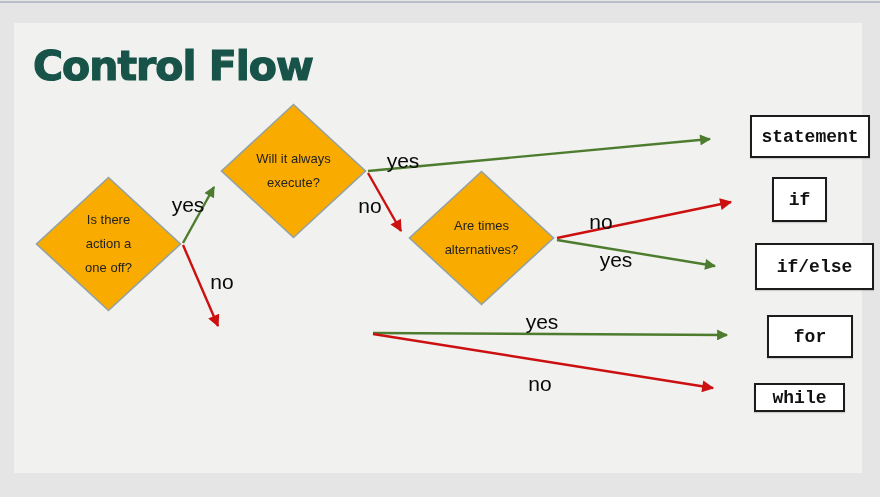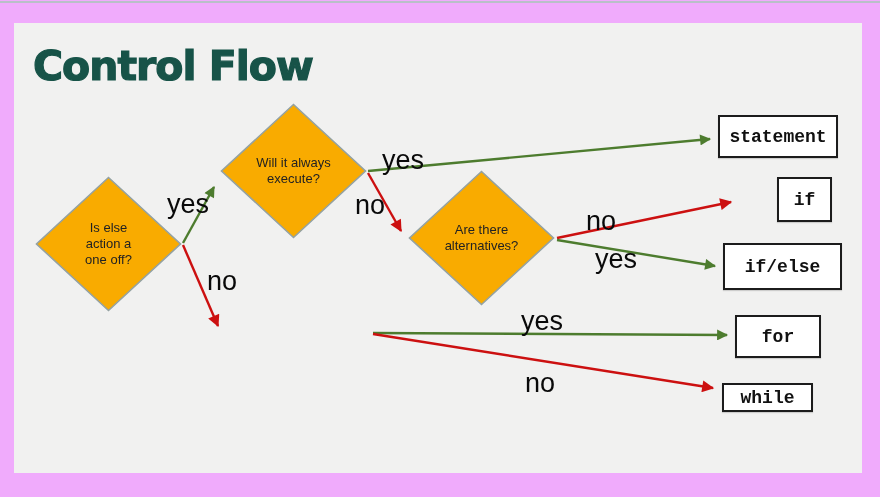--- a/index.html
+++ b/index.html
@@ -1,19 +1,19 @@
 <!DOCTYPE html>
 <html><head>
 <meta charset="utf-8">
 <style>
   * { margin: 0; padding: 0; box-sizing: border-box; }
   html,body { background: #ffffff; }
   .stage {
     position: relative; width: 880px; height: 497px;
-    background: #f0abfc; overflow: hidden;
+    background: #e5e5e5; overflow: hidden;
     font-family: "Liberation Sans", sans-serif;
   }
   .top-hairline {
     position: absolute; left: 0; top: 1px; width: 880px; height: 2px;
     background: #b9bfc8;
   }
   .slide {
     position: absolute; left: 14px; top: 23px; width: 848px; height: 450px;
     background: #f1f1f0;
   }
@@ -23,39 +23,39 @@
     font-size: 41px; font-weight: bold; letter-spacing: -1px;
     color: #175348; -webkit-text-stroke: 1.2px #175348;
   }
   svg.wires { position: absolute; left: 0; top: 0; z-index: 1; }
   .diamond {
     position: absolute; z-index: 2; width: 147px; height: 136px;
   }
   .diamond svg { position: absolute; left: 0; top: 0; width: 100%; height: 100%; }
   .diamond-text {
     position: absolute; inset: 0; display: flex; align-items: center; justify-content: center;
-    text-align: center; font-size: 13px; line-height: 16px; color: #222222;
+    text-align: center; font-size: 13px; line-height: 24px; color: #222222;
     white-space: pre-line; z-index: 2;
   }
   .result-box {
     position: absolute; z-index: 2; background: #ffffff; border: 2px solid #1c1c1c;
     display: flex; align-items: center; justify-content: center;
     font-family: "Liberation Mono", monospace; font-size: 18px; font-weight: bold;
-    color: #111111; box-shadow: 0 1px 1px rgba(0,0,0,0.15);
+    color: #111111; box-shadow: 0 1px 1px rgba(0,0,0,0.15); margin-left: 32px;
   }
   .edge-label {
     position: absolute; z-index: 3; transform: translate(-50%, -50%);
-    font-size: 27px; color: #090909; line-height: 1;
+    font-size: 21px; color: #090909; line-height: 1;
   }
   .pos-d1 { left: 35px;  top: 176px; }
   .pos-d2 { left: 220px; top: 103px; }
   .pos-d3 { left: 408px; top: 170px; }
   .pos-d4 { left: 224px; top: 263px; }
   .pos-statement { left: 718px; top: 115px; width: 120px; height: 43px; }
-  .pos-if        { left: 777px; top: 177px; width: 55px;  height: 45px; }
+  .pos-if        { left: 740px; top: 177px; width: 55px;  height: 45px; }
   .pos-ifelse    { left: 723px; top: 243px; width: 119px; height: 47px; align-items: center; }
   .pos-for       { left: 735px; top: 315px; width: 86px;  height: 43px; }
   .pos-while     { left: 722px; top: 383px; width: 91px;  height: 29px; }
   .pos-l1 { left: 188px; top: 204px; }
   .pos-l2 { left: 222px; top: 281px; }
   .pos-l3 { left: 403px; top: 160px; }
   .pos-l4 { left: 370px; top: 205px; }
   .pos-l5 { left: 601px; top: 221px; }
   .pos-l6 { left: 616px; top: 259px; }
   .pos-l7 { left: 542px; top: 321px; }
@@ -86,38 +86,38 @@
     <line x1="557" y1="238" x2="731" y2="202" stroke-width="2.4" marker-end="url(#arrow-red)" stroke="#cc1010"></line>
     <line x1="557" y1="240" x2="715" y2="266" stroke-width="2.4" marker-end="url(#arrow-green)" stroke="#4d7c2e"></line>
     <line x1="373" y1="333" x2="727" y2="335" stroke-width="2.4" marker-end="url(#arrow-green)" stroke="#4d7c2e"></line>
     <line x1="373" y1="334" x2="713" y2="388" stroke-width="2.4" marker-end="url(#arrow-red)" stroke="#cc1010"></line>
   </svg>
 
   <div class="diamond pos-d1">
     <svg viewBox="0 0 147 136" preserveAspectRatio="none">
       <polygon points="73.5,1.5 145.5,68 73.5,134.5 1.5,68" stroke-width="1.6" stroke="#94a2a2" fill="#f9ab00"></polygon>
     </svg>
-    <div class="diamond-text">Is else
+    <div class="diamond-text">Is there
 action a
 one off?</div>
   </div>
 
   <div class="diamond pos-d2">
     <svg viewBox="0 0 147 136" preserveAspectRatio="none">
       <polygon points="73.5,1.5 145.5,68 73.5,134.5 1.5,68" stroke-width="1.6" stroke="#94a2a2" fill="#f9ab00"></polygon>
     </svg>
     <div class="diamond-text">Will it always
 execute?</div>
   </div>
 
   <div class="diamond pos-d3">
     <svg viewBox="0 0 147 136" preserveAspectRatio="none">
       <polygon points="73.5,1.5 145.5,68 73.5,134.5 1.5,68" stroke-width="1.6" stroke="#94a2a2" fill="#f9ab00"></polygon>
     </svg>
-    <div class="diamond-text">Are there
+    <div class="diamond-text">Are times
 alternatives?</div>
   </div>
 
 
   <div class="result-box pos-statement">
     <span>statement</span>
   </div>
   <div class="result-box pos-if">
     <span>if</span>
   </div>

